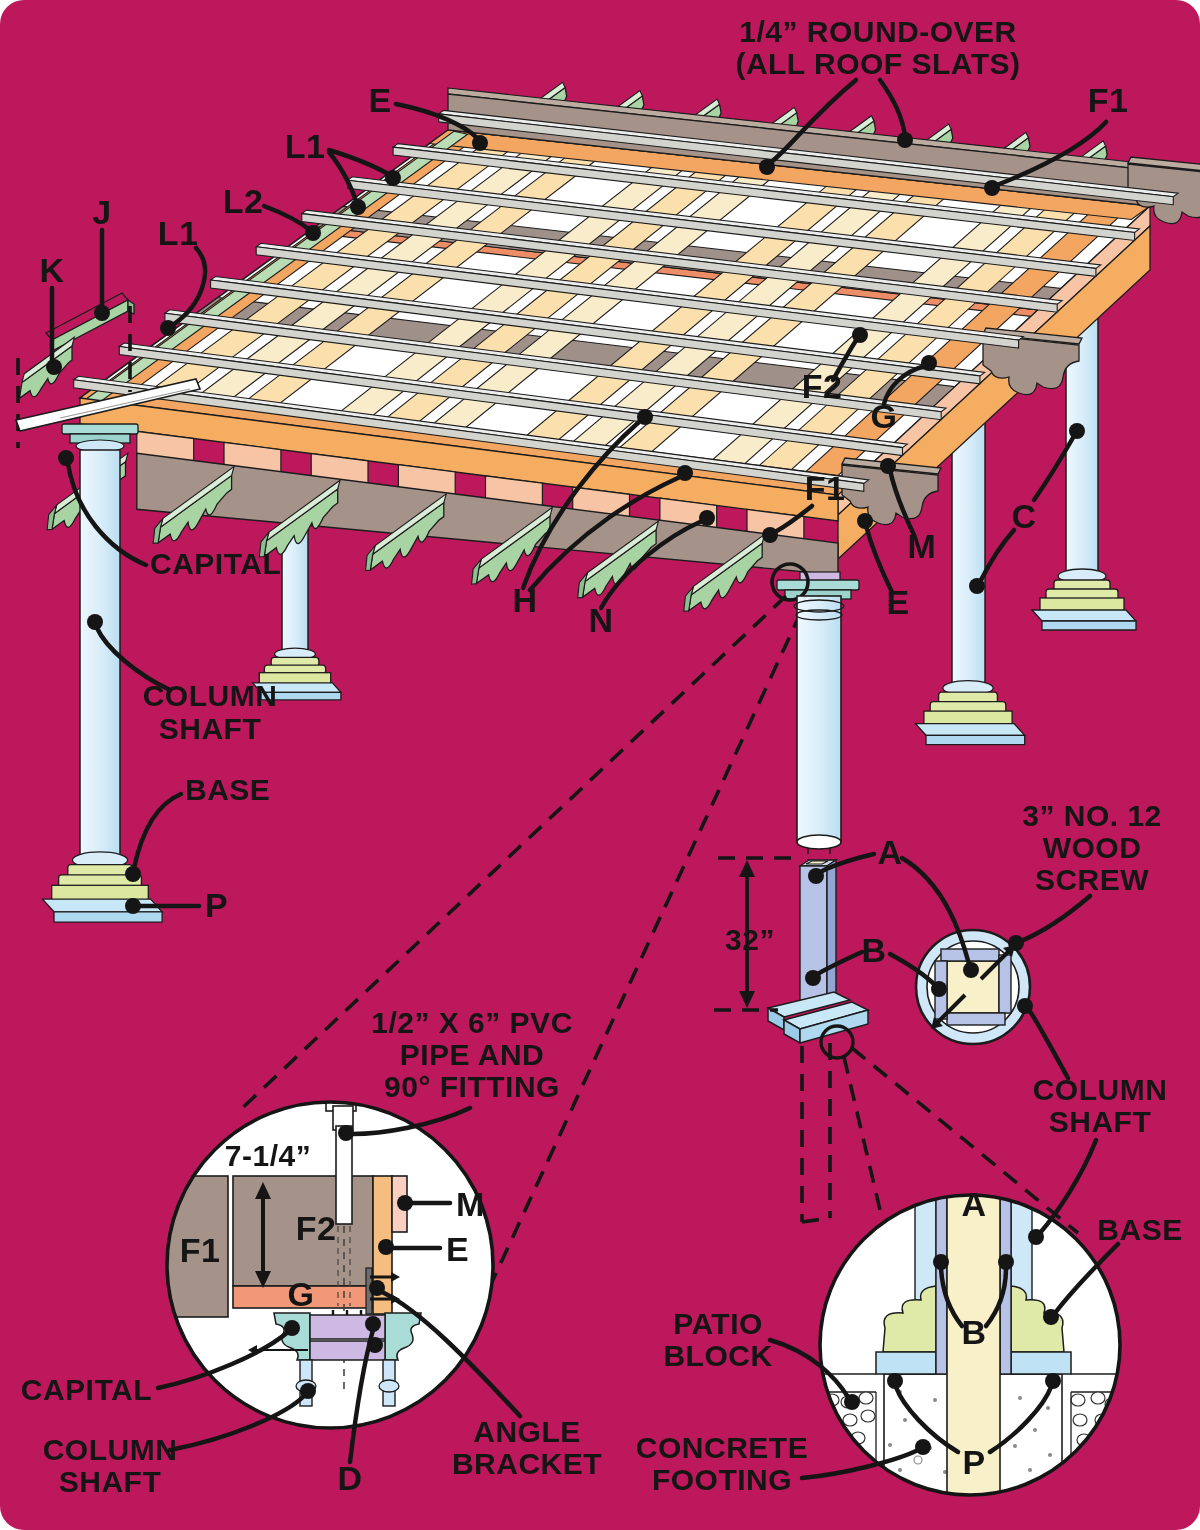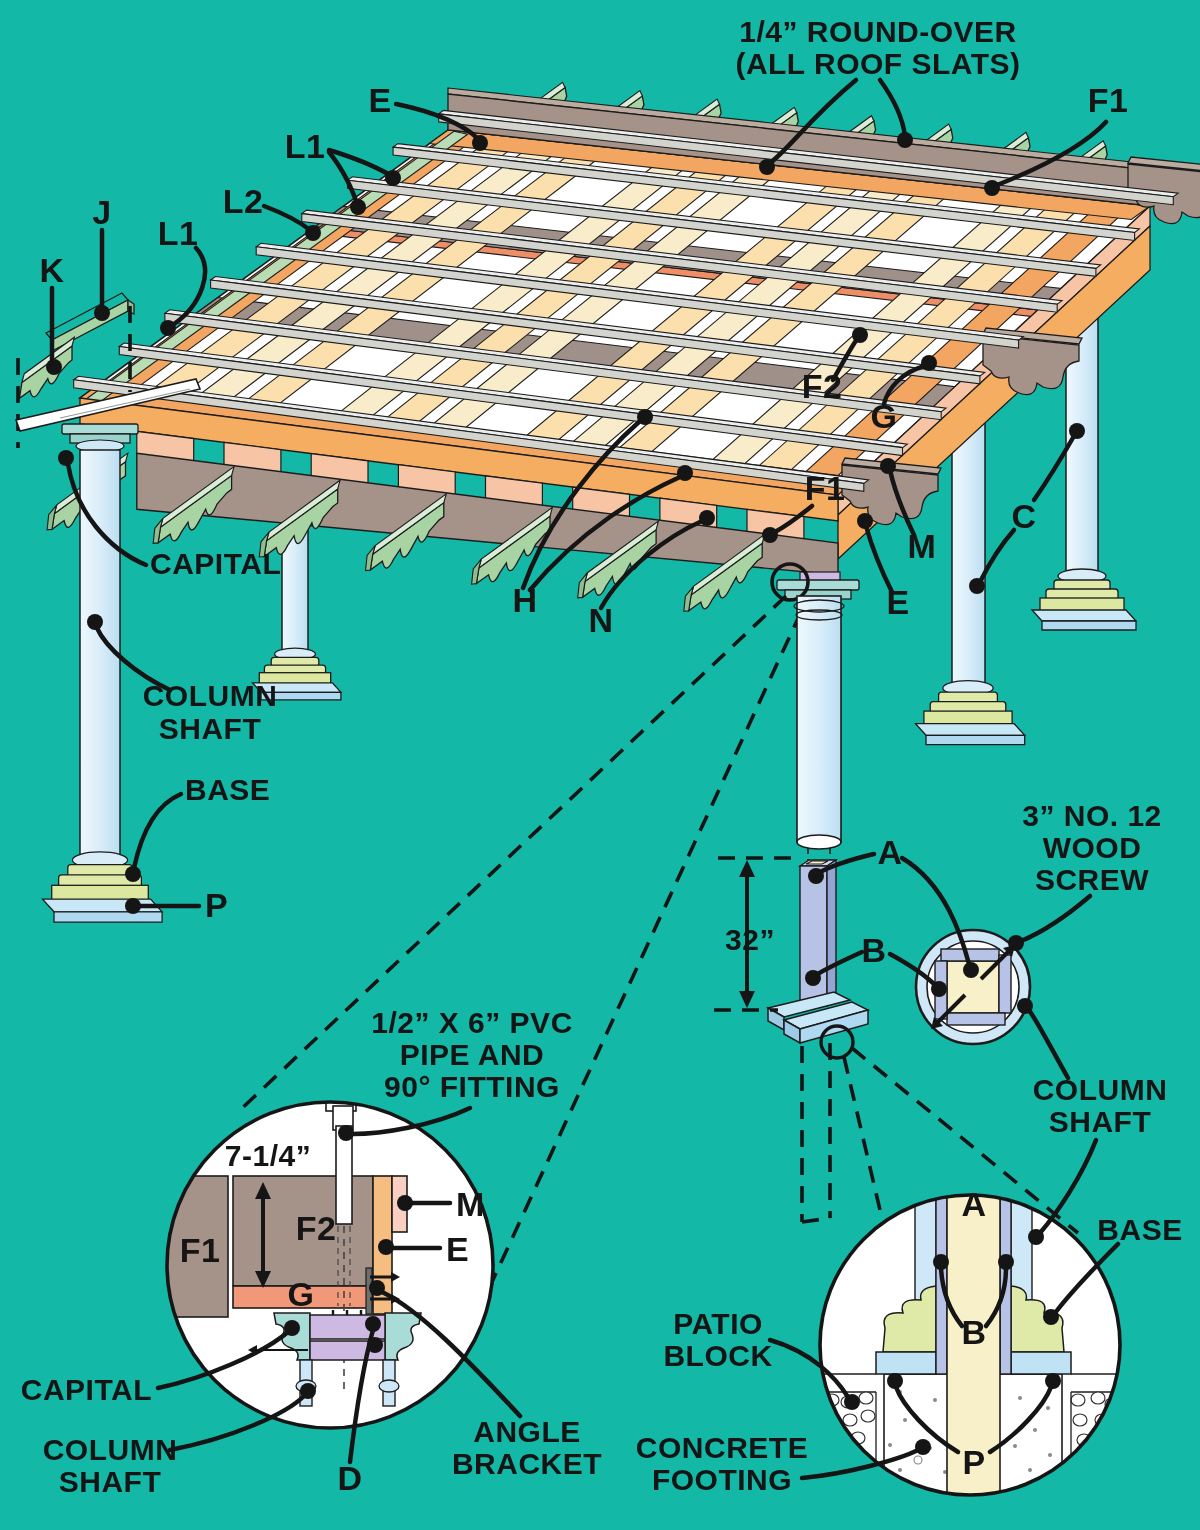--- a/index.html
+++ b/index.html
@@ -1,17 +1,17 @@
 <!DOCTYPE html>
 <html><head>
 <meta charset="utf-8">
 <style>
   html,body{margin:0;padding:0;background:#ffffff;}
-  #stage{position:relative;width:1200px;height:1530px;background:#14b8a6;overflow:hidden;
-         font-family:"Liberation Sans", sans-serif;}
+  #stage{position:relative;width:1200px;height:1530px;background:#be185d;overflow:hidden;
+         font-family:"Liberation Sans", sans-serif;border-radius:24px;}
   svg{display:block}
   text{font-family:"Liberation Sans", sans-serif;font-weight:bold;fill:#151515;letter-spacing:.5px}
   .w{font-size:30px}
   .l{font-size:34px}
   .ld{stroke:#151515;stroke-width:4.5;fill:none;stroke-linecap:round}
   .dash{stroke:#151515;stroke-width:3.6;fill:none;stroke-dasharray:17 11;stroke-linecap:butt}
   .thin{stroke:#1c1c1c;stroke-width:1.3;fill:none}
 </style>
 </head>
 <body>

